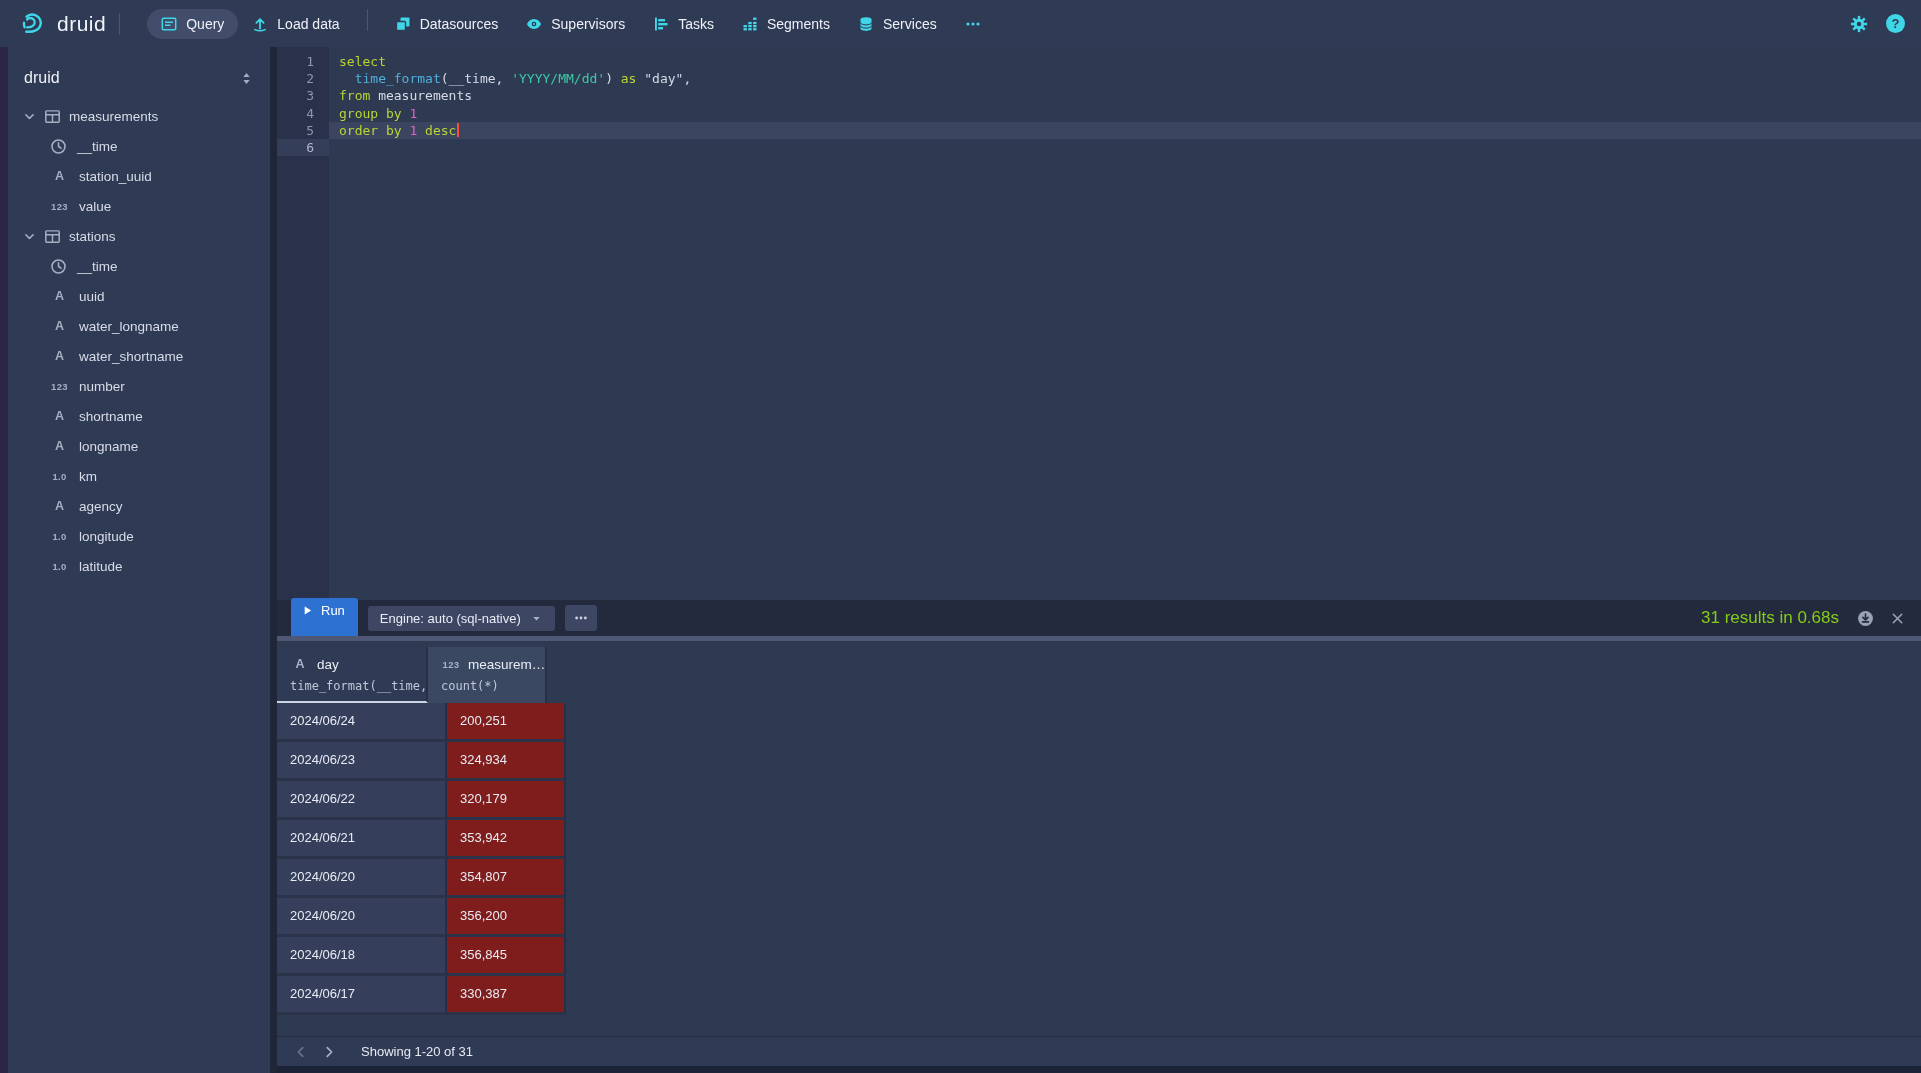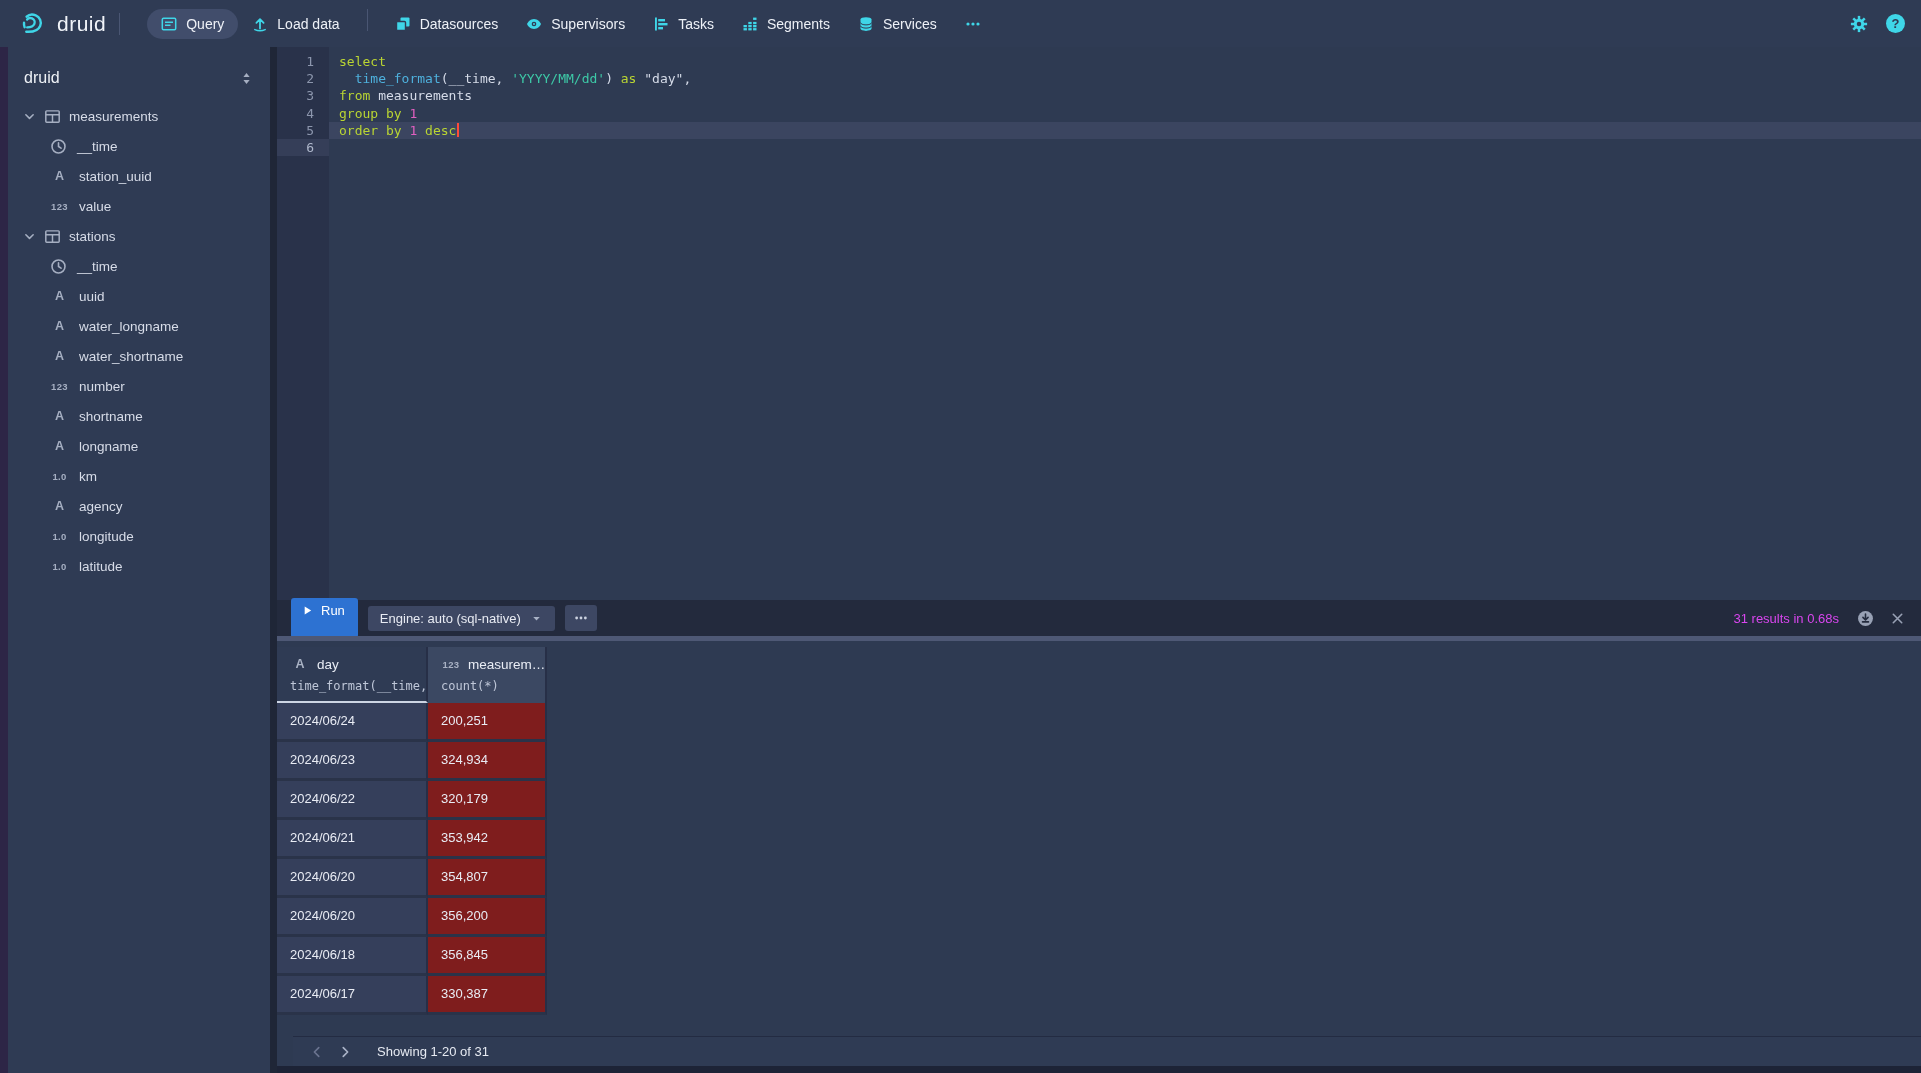--- a/index.html
+++ b/index.html
@@ -80,44 +80,44 @@
     padding:0 16px 0 14px;flex:none;}
   .run-btn{display:flex;align-items:center;gap:7px;background:#2d72d2;color:#fff;
     font-size:13px;padding:5px 13px 20px 10px;border-radius:3px;cursor:pointer;}
   .run-btn .icon{width:13px;height:13px;}
   .engine-btn{display:flex;align-items:center;gap:9px;background:#3d4763;color:#e8ebf3;
     font-size:13px;padding:5px 12px;border-radius:3px;cursor:pointer;}
   .engine-btn .icon{width:13px;height:13px;color:#a9b2c6;}
   .more-btn{display:flex;align-items:center;background:#3d4763;border-radius:3px;
     padding:6px 9px;color:#ccd2e0;cursor:pointer;}
   .more-btn .icon{width:14px;height:14px;}
-  .results-info{margin-left:auto;font-size:13px;color:#d946ef;}
+  .results-info{margin-left:auto;font-size:17px;color:#84cc16;}
   .download-btn{width:17px;height:17px;color:#98a1b5;cursor:pointer;margin-left:8px;}
   .close-results-btn{width:15px;height:15px;color:#98a1b5;cursor:pointer;margin-left:6px;}
 
   .splitter{height:5px;background:#4e5875;flex:none;cursor:row-resize;}
 
   
   .results{flex:1;position:relative;background:#2e3a52;overflow:hidden;padding-top:6px;}
   .results-header{display:flex;}
   .th{height:56px;padding:9px 0 0 13px;cursor:pointer;border-right:2px solid #272f47;}
   .th.c1{width:151px;background:#2f3b54;border-bottom:2px solid #cdd5e4;}
   .th.c2{width:119px;background:#3b4862;}
   .th-name{display:flex;align-items:center;gap:7px;font-size:13.5px;color:#e9edf5;white-space:nowrap;overflow:hidden;}
   .th-name .icon{color:#a9b2c4;}
   .th-expr{font-family:"DejaVu Sans Mono", monospace;font-size:12px;color:#bfc7d8;
     margin-top:7px;white-space:nowrap;overflow:hidden;}
   .results-body{}
   .trow{display:flex;height:39px;}
   .cell{padding:10px 0 0 13px;font-size:13px;color:#e9ecf4;border-right:2px solid #272f47;
     border-bottom:3px solid #2a3349;cursor:pointer;white-space:nowrap;overflow:hidden;}
-  .cell.c1{width:151px;background:#353f5b;}
+  .cell.c1{width:170px;background:#353f5b;}
   .cell.c2{width:119px;background:#7f1d1d;}
 
-  .table-footer{position:absolute;left:16px;right:0;bottom:7px;height:30px;background:#2f3b54;
+  .table-footer{position:absolute;left:0;right:0;bottom:7px;height:30px;background:#2f3b54;
     border-top:1px solid #232b42;display:flex;align-items:center;padding-left:10px;font-size:13px;color:#e6eaf2;}
   .pager-btn{width:28px;height:24px;display:flex;align-items:center;justify-content:center;cursor:pointer;}
   .pager-btn .icon{width:14px;height:14px;}
   .pager-prev{color:#6b7490;}
   .pager-next{color:#aab3c7;}
   .showing-text{margin-left:18px;}
   .bottom-strip{position:absolute;left:0;right:0;bottom:0;height:7px;background:#1d2336;}
 </style>
 </head>
 <body>

